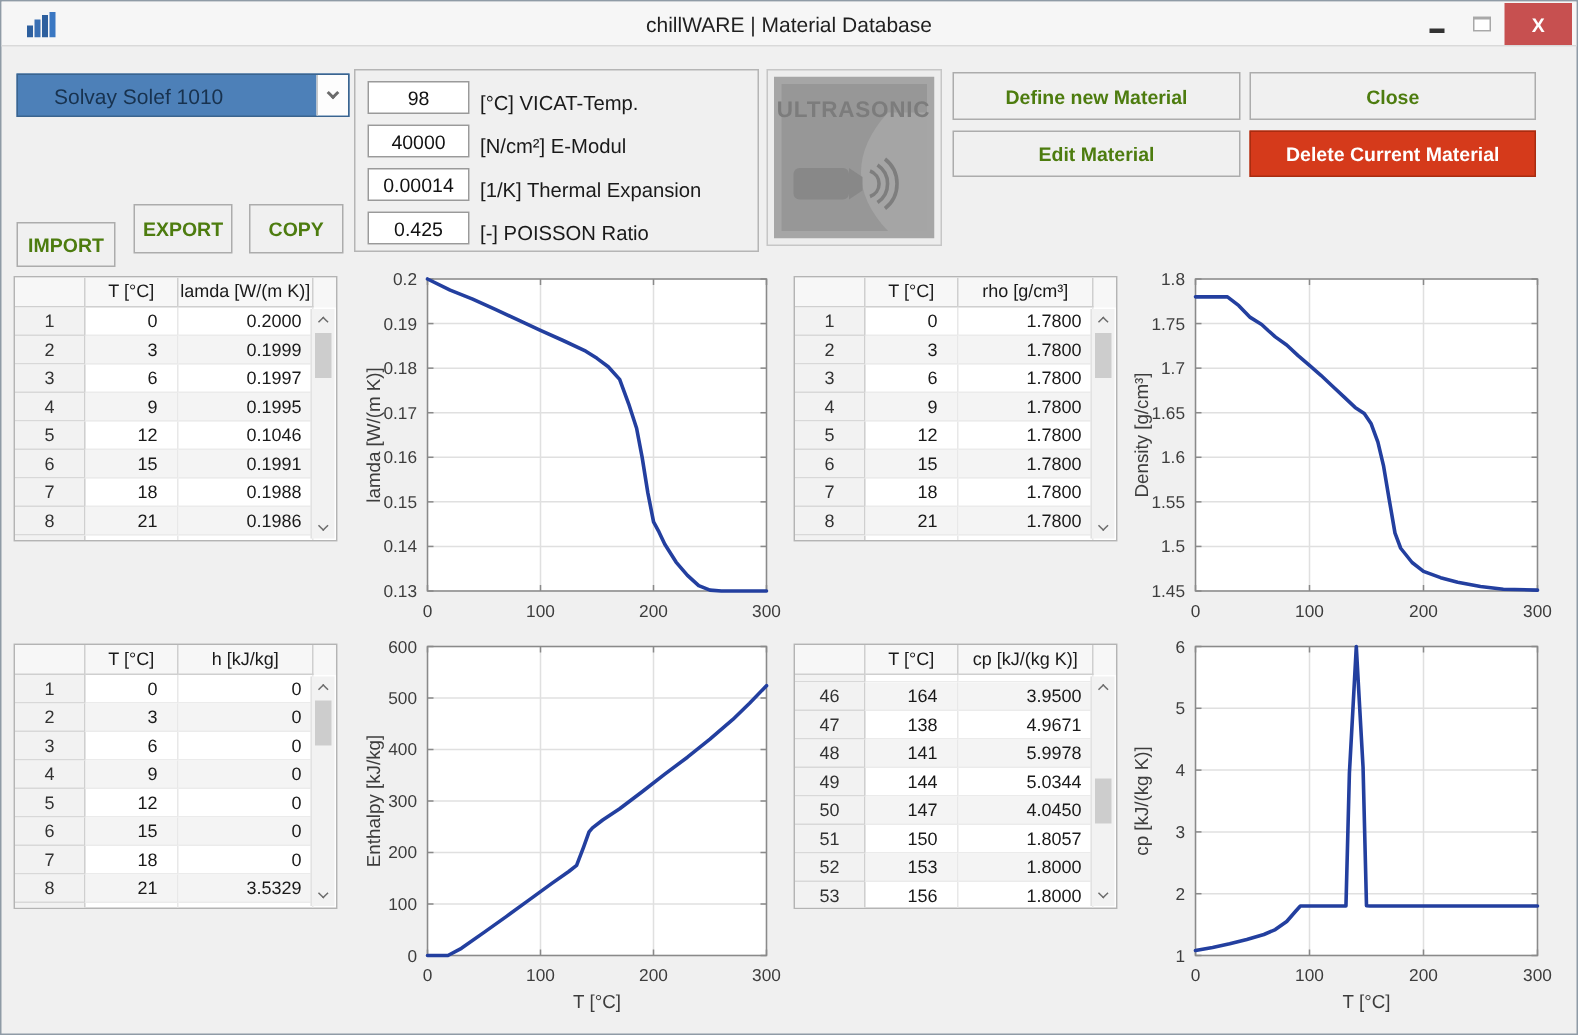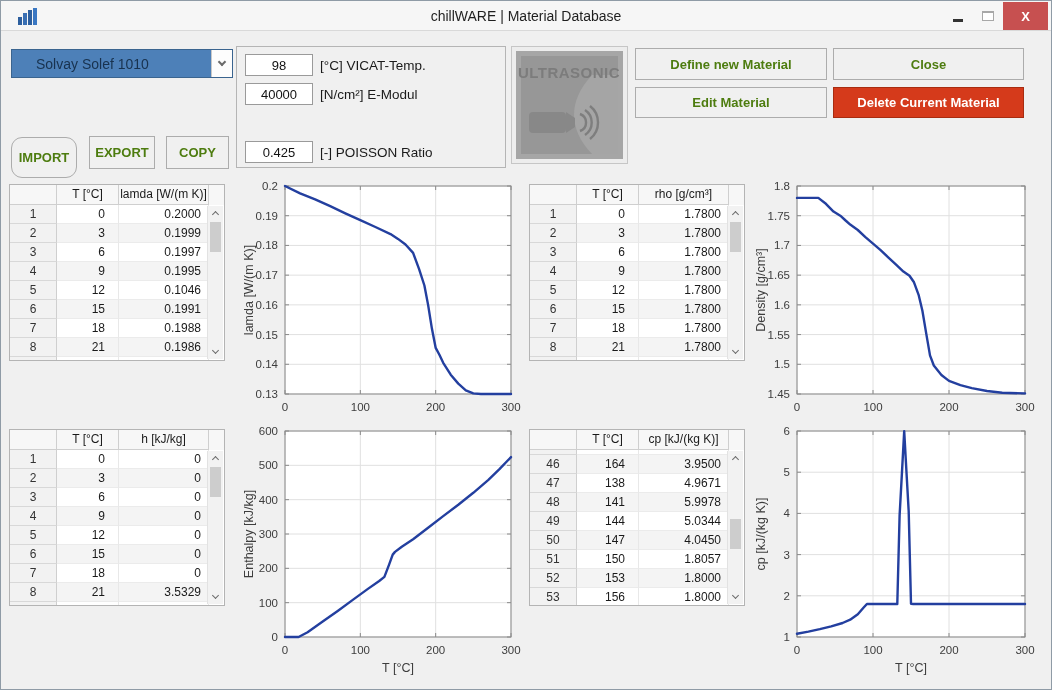--- a/index.html
+++ b/index.html
@@ -35,33 +35,33 @@
   .chev { display: inline-block; width: 6px; height: 6px;
     border-right: 2px solid #6b6b6b; border-bottom: 2px solid #6b6b6b; }
   .chev.down { transform: rotate(45deg); margin-top: -3px; }
   .chev.up { transform: rotate(-135deg); margin-top: 3px; }
   .chev.sm { width: 5px; height: 5px; border-width: 1.5px; }
   .btn {
     position: absolute; background: #f0f0f0; border: 1px solid #acacac;
     font-family: "Liberation Sans", sans-serif; font-size: 13px; font-weight: bold; color: #4d7c0f;
     display: flex; align-items: center; justify-content: center; cursor: default;
   }
-  .btn.b-import { left: 10px;  top: 136px; width: 66px; height: 41px; border-radius: 11px; }
+  .btn.b-import { left: 10px;  top: 147px; width: 66px; height: 30px; }
   .btn.b-export { left: 88px;  top: 135px; width: 66px; height: 33px; }
   .btn.b-copy   { left: 165px; top: 135px; width: 63px; height: 33px; }
   .btn.b-define { left: 634px; top: 47px; width: 192px; height: 32px; }
   .btn.b-close  { left: 832px; top: 47px; width: 191px; height: 32px; }
   .btn.b-edit   { left: 634px; top: 86px; width: 192px; height: 31px; }
   .btn.b-delete { left: 832px; top: 86px; width: 191px; height: 31px;
     background: var(--delete-bg, #d53a1b); border-color: #a82c10; color: #fff; }
   .groupbox {
     position: absolute; left: 235px; top: 45px; width: 270px; height: 122px;
     border: 1px solid #b5b5b5;
   }
-  .frow { position: absolute; left: 0; width: 100%; height: 22px; display: flex; align-items: center; }
+  .frow { position: absolute; left: 0; width: 100%; height: 22px; display: flex; align-items: flex-end; }
   .field { width: 68px; height: 22px; margin-left: 8px; border: 1px solid #9a9a9a; background: #fff;
     text-align: center; font-family: "Liberation Sans", sans-serif; font-size: 13px; color: #111; }
   .flabel { margin-left: 7px; font-size: 13.5px; color: #1a1a1a; white-space: nowrap; }
   .logo-box {
     position: absolute; left: 510px; top: 45px; width: 117px; height: 118px;
     border: 1px solid #c6c6c6; background: #ededed; padding: 4px;
   }
   
   .mtable {
     position: absolute; width: 216px; height: 177px;
@@ -138,20 +138,24 @@
   <div class="btn b-copy">COPY</div>
 
   <div class="groupbox">
     <div class="frow" style="top:7px">
       <input class="field" value="98" style="">
       <span class="flabel">[°C] VICAT-Temp.</span>
     </div>
     <div class="frow" style="top:36px">
       <input class="field" value="40000" style="">
       <span class="flabel">[N/cm²] E-Modul</span>
+    </div>
+    <div class="frow" style="top:65px">
+      <input class="field" value="0.00014" style="">
+      <span class="flabel">[1/K] Thermal Expansion</span>
     </div>
     <div class="frow" style="top:94px">
       <input class="field" value="0.425" style="">
       <span class="flabel">[-] POISSON Ratio</span>
     </div>
   </div>
 
   <div class="logo-box">
     <svg width="107" height="108">
       <rect x="0" y="0" width="107" height="108" fill="#a6a6a6"></rect>

